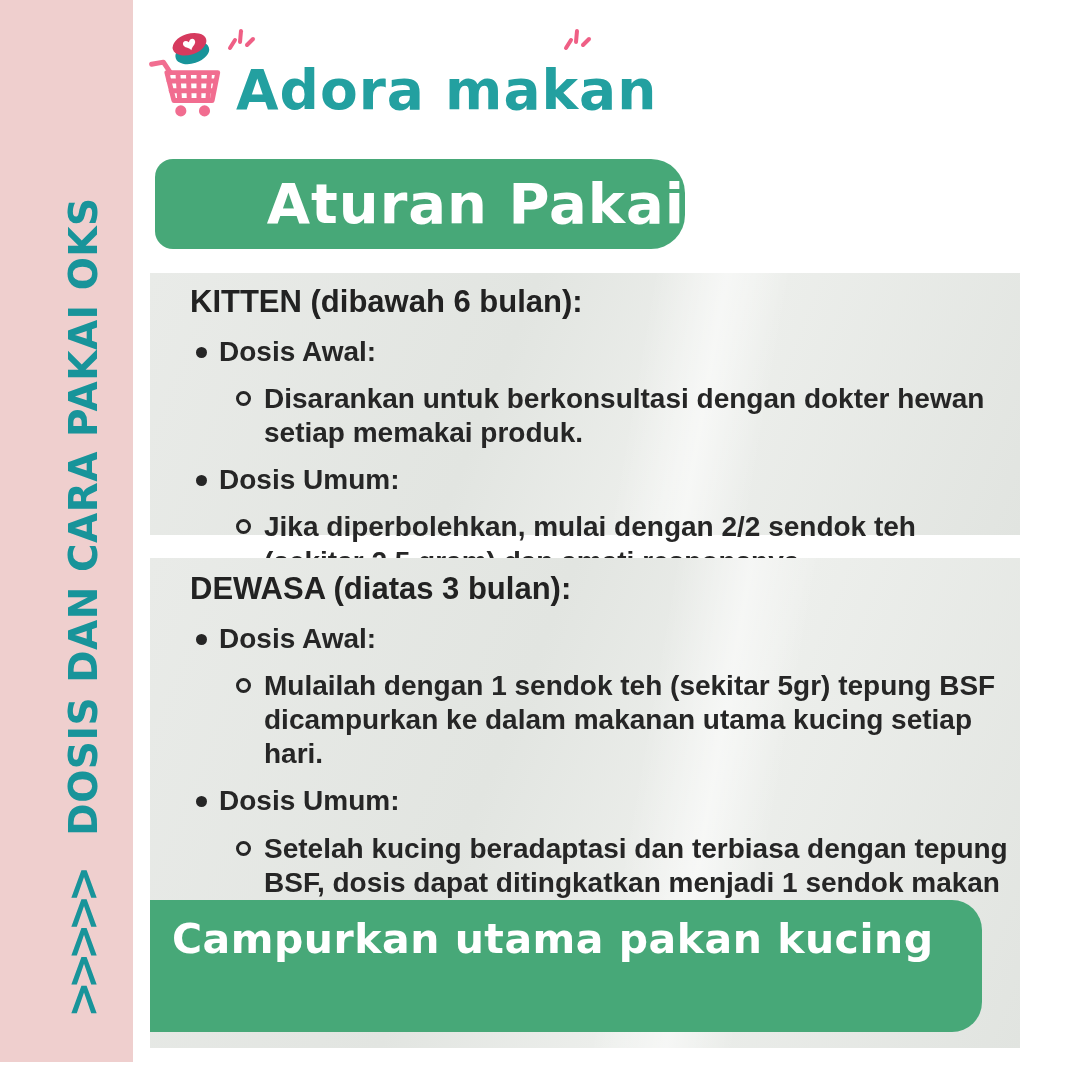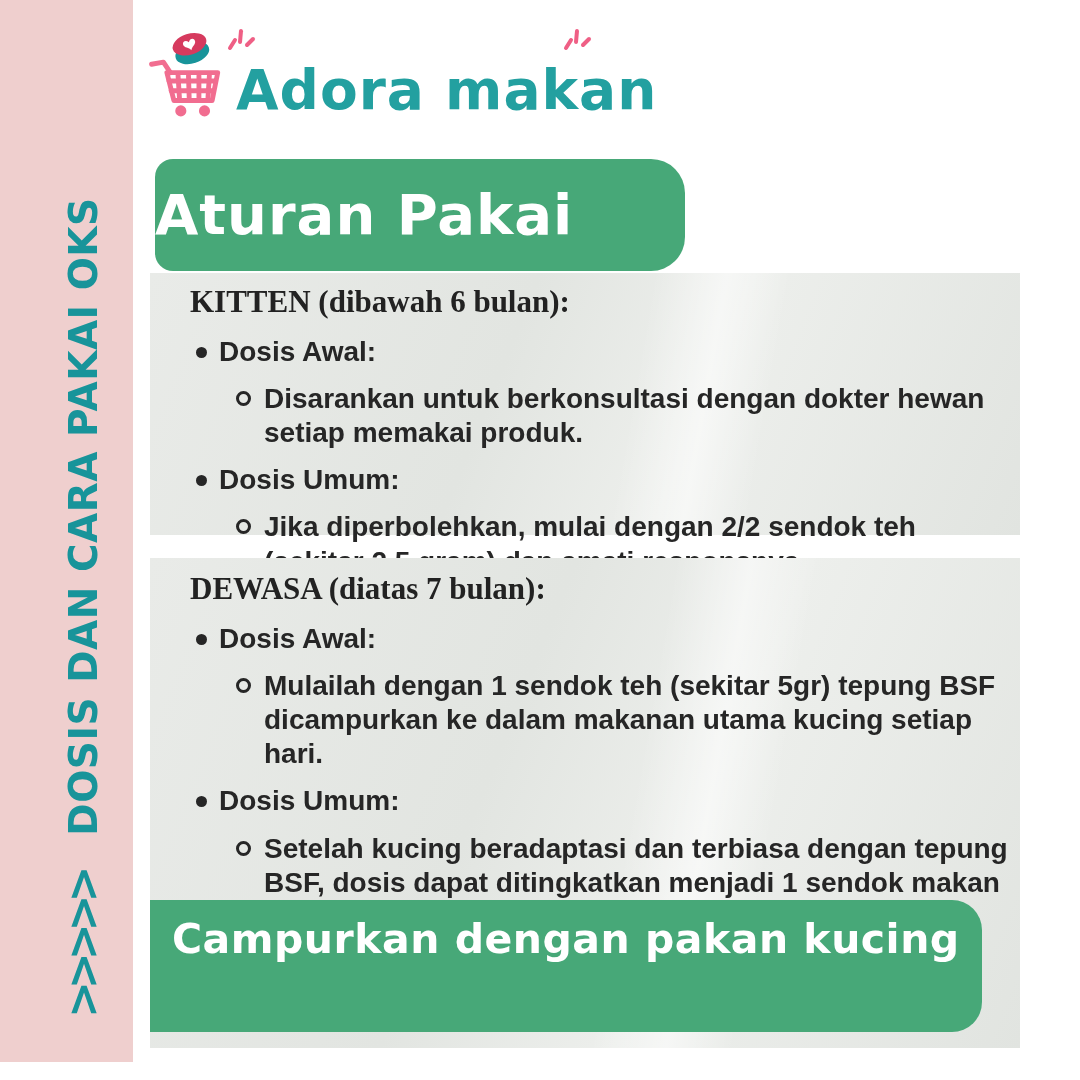--- a/index.html
+++ b/index.html
@@ -30,38 +30,38 @@
   .logo{position:absolute;left:146px;top:22px;display:flex;align-items:flex-end;height:104px;}
   .brand-text{
     font-family:"DejaVu Sans",sans-serif;font-weight:bold;font-size:55px;color:var(--logo_teal);
     margin:0 0 8px 12px;letter-spacing:1px;line-height:1;
   }
   .sparkle{position:absolute;}
   .sparkle-a{left:226px;top:26px;}
   .sparkle-z{left:562px;top:26px;}
   
   .title-banner{
-    position:absolute;left:155px;top:159px;width:530px;height:112px;background:var(--green);
-    border-radius:18px 34px 34px 18px;display:flex;align-items:center;justify-content:flex-start;
+    position:absolute;left:155px;top:159px;width:530px;height:90px;background:var(--green);
+    border-radius:18px 34px 34px 18px;display:flex;align-items:center;justify-content:flex-end;
   }
   .title-banner span{
     font-family:"DejaVu Sans",sans-serif;font-weight:bold;font-size:56px;color:#ffffff;
     letter-spacing:1px;line-height:1;
   }
   
   .box{
     position:absolute;left:150px;width:870px;box-sizing:border-box;
     background:
       linear-gradient(100deg, rgba(255,255,255,0) 55%, rgba(255,255,255,0.55) 63%, rgba(255,255,255,0) 70%),
       linear-gradient(112deg,#e9ebe8 0%,#e2e5e1 40%,#edefec 62%,#e1e4e0 100%);
   }
   .box1{top:273px;height:262px;padding-top:10px;}
   .box2{top:558px;height:490px;padding-top:12px;}
   .box h2{
-    font-family:Liberation Serif, serif;font-weight:bold;font-size:31px;line-height:1.25;
+    font-family:Liberation Sans, sans-serif;font-weight:bold;font-size:31px;line-height:1.25;
     margin:0 0 4px 40px;color:#222222;
   }
   .row{display:flex;align-items:flex-start;margin:13px 0;}
   .lvl1{padding-left:46px;}
   .lvl2{padding-left:86px;padding-right:12px;}
   .label,.detail{font-weight:bold;font-size:28px;line-height:1.22;color:#262626;}
   .bullet-solid{
     width:11px;height:11px;border-radius:50%;background:#262626;flex:0 0 auto;margin:12px 12px 0 0;
   }
   .bullet-open{
@@ -143,36 +143,36 @@
       <span class="bullet-solid"></span>
       <span class="label">Dosis Umum:</span>
     </div>
     <div class="row lvl2">
       <span class="bullet-open"></span>
       <span class="detail">Jika diperbolehkan, mulai dengan 2/2 sendok teh (sekitar 2,5 gram) dan amati responsnya.</span>
     </div>
   </section>
 
   <section class="box box2">
-    <h2>DEWASA (diatas 7 bulan):</h2>
+    <h2>DEWASA (diatas 3 bulan):</h2>
     <div class="row lvl1">
       <span class="bullet-solid"></span>
       <span class="label">Dosis Awal:</span>
     </div>
     <div class="row lvl2">
       <span class="bullet-open"></span>
       <span class="detail">Mulailah dengan 1 sendok teh (sekitar 5gr) tepung BSF dicampurkan ke dalam makanan utama kucing setiap hari.</span>
     </div>
     <div class="row lvl1">
       <span class="bullet-solid"></span>
       <span class="label">Dosis Umum:</span>
     </div>
     <div class="row lvl2">
       <span class="bullet-open"></span>
       <span class="detail">Setelah kucing beradaptasi dan terbiasa dengan tepung BSF, dosis dapat ditingkatkan menjadi 1 sendok makan (sekitar 10gr) per hari.</span>
     </div>
 
     <div class="footer-banner">
-      <div class="fline">Campurkan dengan pakan kucing</div>
+      <div class="fline">Campurkan utama pakan kucing</div>
     </div>
   </section>
 
 </div>
 
 </body></html>

